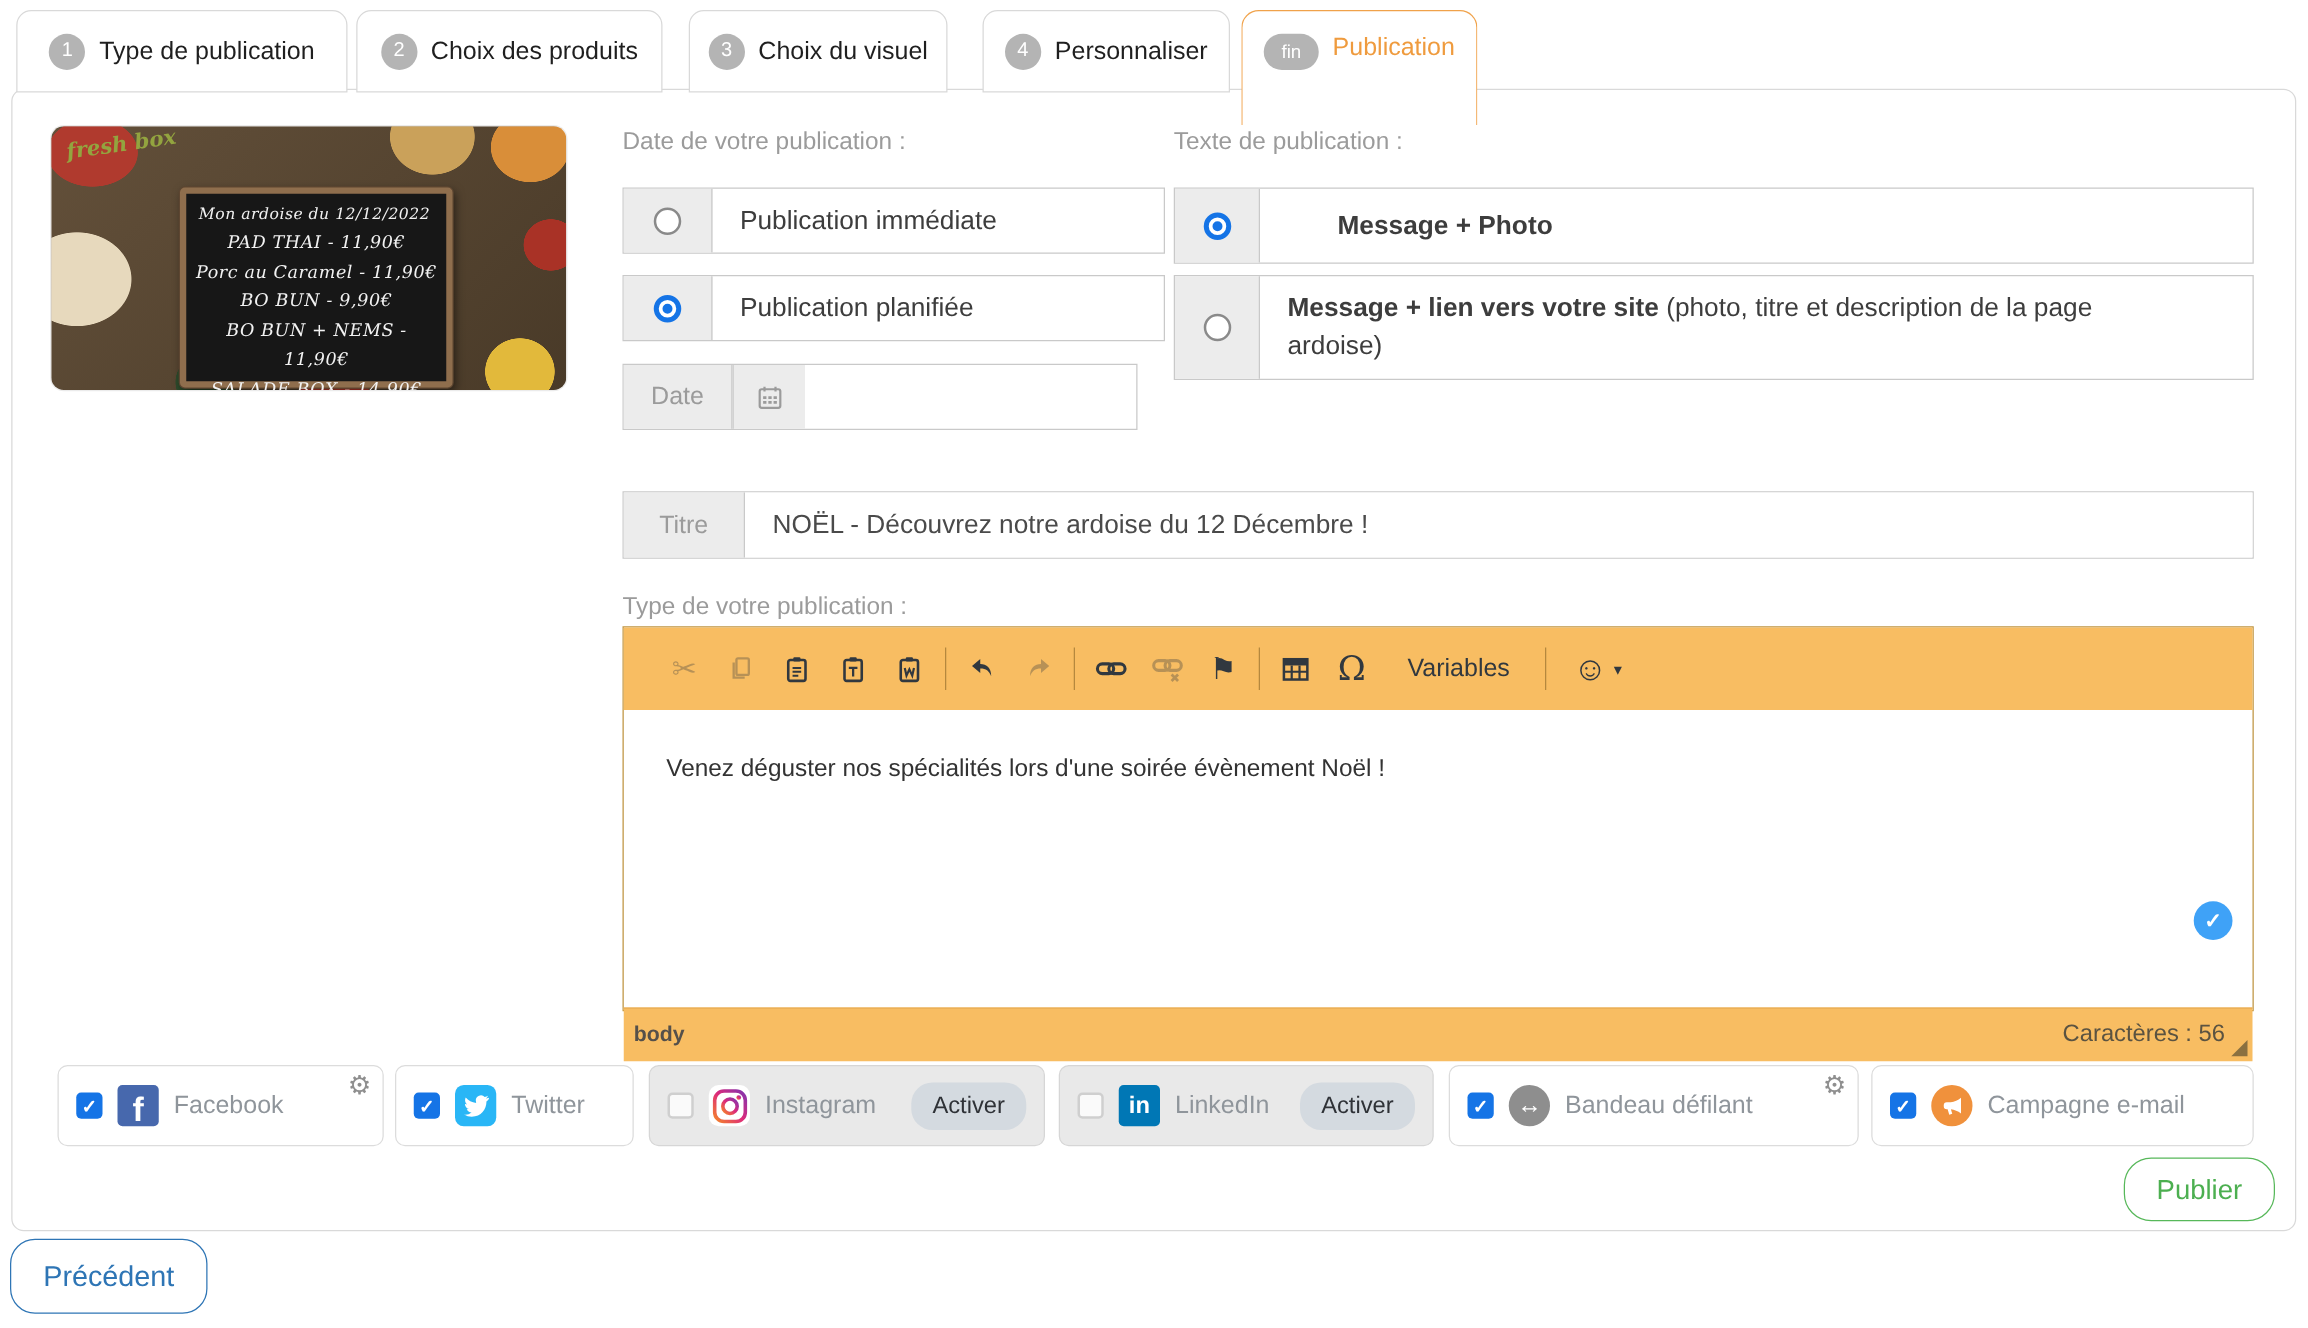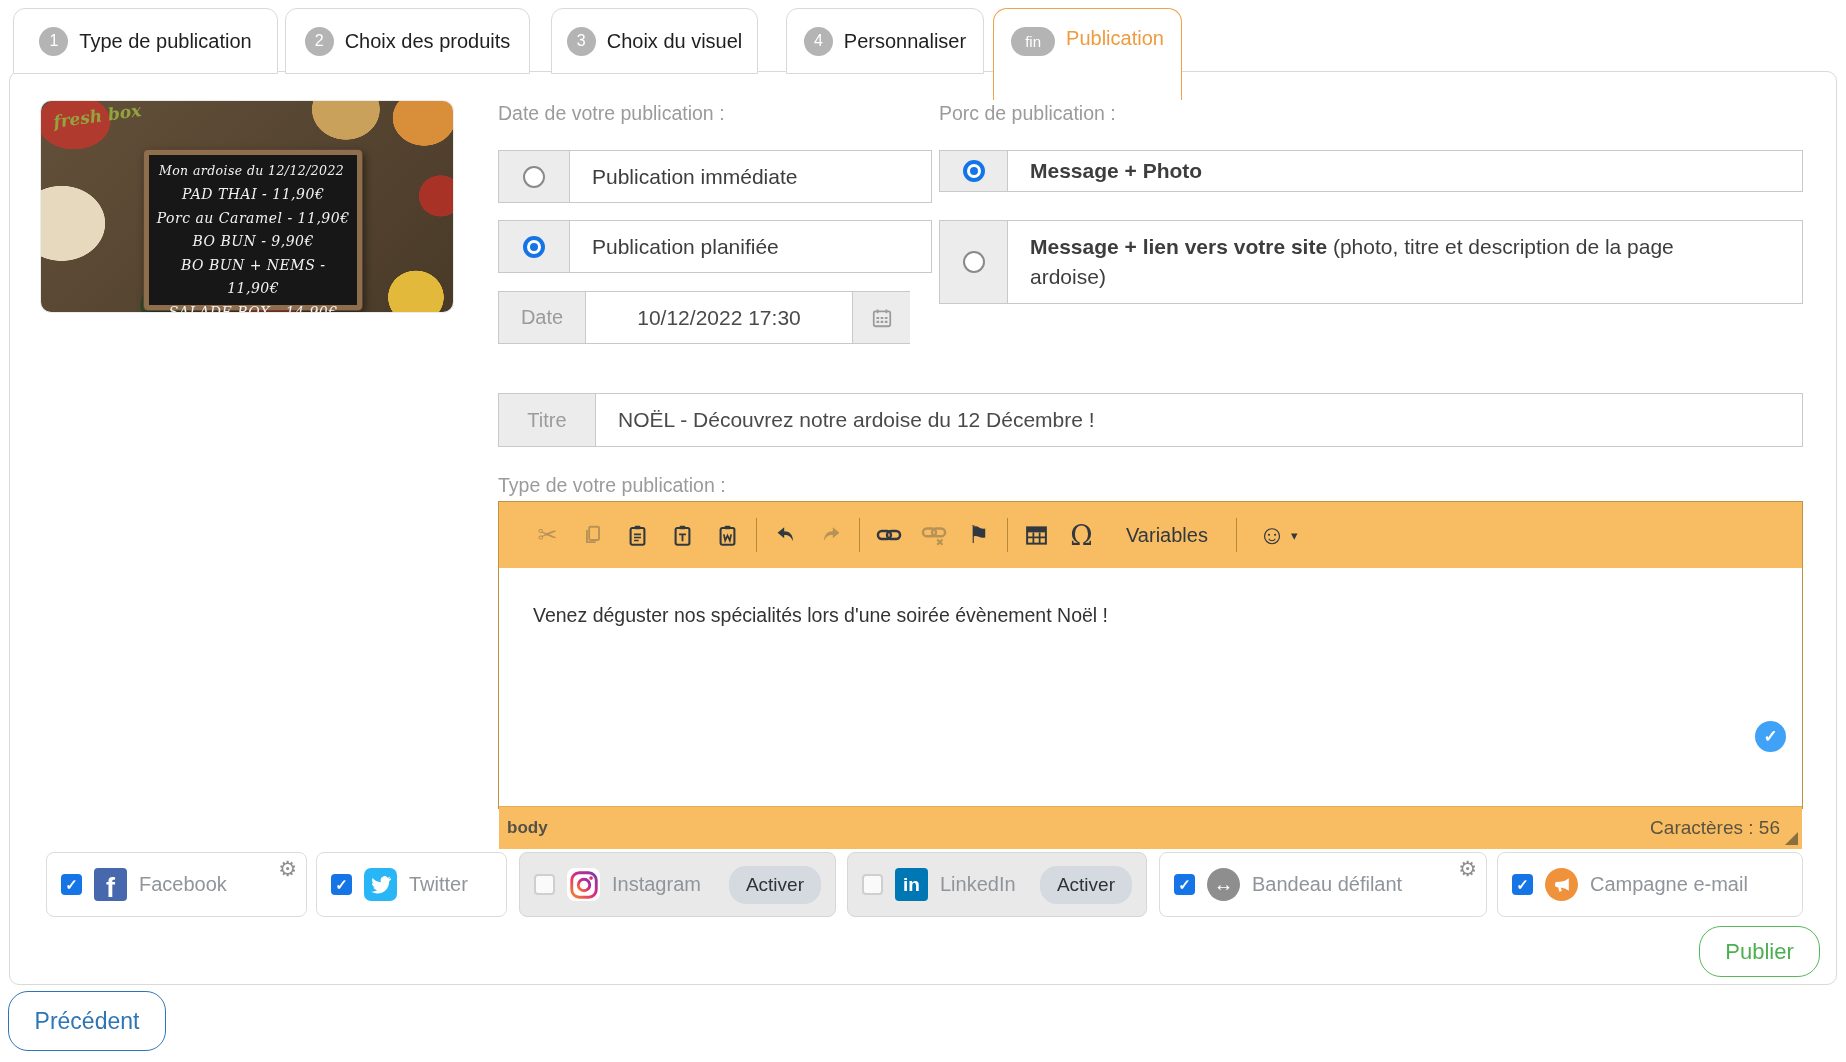--- a/index.html
+++ b/index.html
@@ -162,35 +162,34 @@
 
     <div class="group" style="left:488px;top:148px;width:434px;height:53px;">
       <div class="addon" style="width:71px;">
         <div class="radio sel"></div>
       </div>
       <div class="opt-label">Publication planifiée</div>
     </div>
 
     <div class="group" style="left:488px;top:219px;width:412px;height:53px;">
       <div class="addon" style="width:87px;">Date</div>
-      <input type="text" style="width: 266px; text-align: center;" value="10/12/2022 17:30">
       <div class="addon" style="width:58px;border-right:none;border-left:1px solid #c9c9c9;">
         <span>
           <svg width="22" height="22" viewBox="0 0 20 20" fill="none">
             <rect x="2.5" y="4" width="15" height="13.5" rx="1.5" stroke="#9b9b9b" stroke-width="1.6"></rect>
             <path d="M6 2.2v3.4M14 2.2v3.4" stroke="#9b9b9b" stroke-width="1.6"></path>
             <path d="M5 9h2.4v2H5zM8.8 9h2.4v2H8.8zM12.6 9h2.4v2h-2.4zM5 12.6h2.4v2H5zM8.8 12.6h2.4v2H8.8zM12.6 12.6h2.4v2h-2.4z" fill="#9b9b9b"></path>
           </svg>
         </span>
       </div>
     </div>
 
-    <div class="field-label" style="left:929px;top:30px;">Porc de publication :</div>
-
-    <div class="group" style="left:929px;top:78px;width:864px;height:42px;">
+    <div class="field-label" style="left:929px;top:30px;">Texte de publication :</div>
+
+    <div class="group" style="left:929px;top:78px;width:864px;height:61px;gap:40px;">
       <div class="addon" style="width:68px;">
         <div class="radio sel"></div>
       </div>
       <div class="opt-label">
         <b>Message + Photo</b>
           <span></span>
       </div>
     </div>
 
     <div class="group" style="left:929px;top:148px;width:864px;height:84px;">

